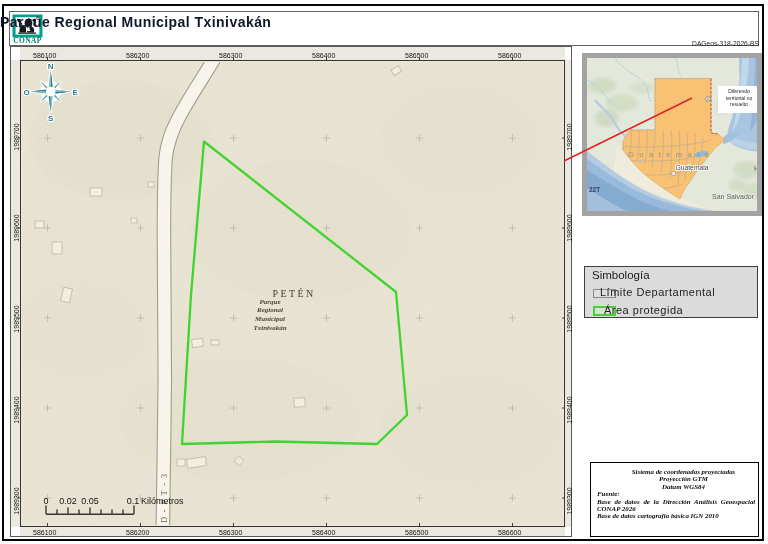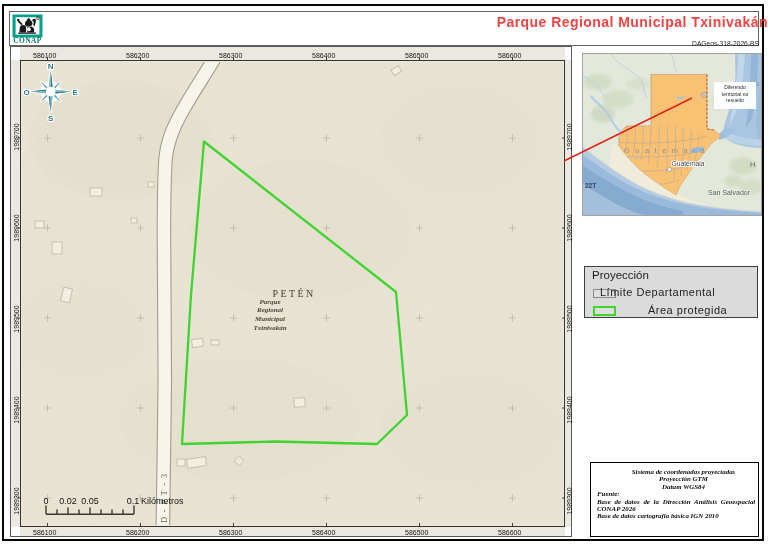--- a/index.html
+++ b/index.html
@@ -27,21 +27,21 @@
     <path d="M5.3,4.8 L7.6,5.2 L7,7.2 L4.9,6.6 Z"></path>
     <path d="M19.8,6.2 Q21.6,4.6 23.4,4.8 Q24.4,6.6 23.6,8.8 Q23,10.8 22.4,12.6 L21.2,11 Q22,8.6 21.4,7.4 Q20.8,6.6 19.8,6.2 Z"></path>
     <path d="M14.8,5.6 L16.8,4 L18.6,5.4 L16.6,6.4 Z"></path>
     <circle cx="16.8" cy="15.2" r="2" fill="#ffffff"></circle>
   </g>
   <circle cx="26" cy="4.2" r="1.6" fill="#ffffff" stroke="#161616" stroke-width="0.55"></circle>
   <text x="26" y="5.4" font-size="2.8" fill="#161616" text-anchor="middle" font-family="Liberation Sans">R</text>
   <text x="15.5" y="28.8" font-size="7.4" font-weight="bold" letter-spacing="0.4" fill="#0b7d68" text-anchor="middle" font-family="Liberation Serif,serif">CONAP</text>
 </svg>
 
-<div class="abs" style="left:0;top:14px;width:768px;text-align:right;font-size:14px;font-weight:600;letter-spacing:0.45px;color:#ef4444;">Parque Regional Municipal Txinivakán</div>
+<div class="abs" style="left:0;top:14px;width:768px;text-align:left;font-size:14px;font-weight:600;letter-spacing:0.45px;color:#0f172a;">Parque Regional Municipal Txinivakán</div>
 
 <div class="abs" style="left:560px;top:39.5px;width:199px;text-align:right;font-size:6.7px;color:#1c1c1c;">DAGeos-318-2026-BS</div>
 
 <div class="abs" style="left:10px;top:46px;width:562px;height:491px;border:1px solid #5a5a5a;background:#eae8e0;"></div>
 
 <div class="abs" style="left:11px;top:47px;width:9px;height:13px;background:#fdfdfd;"></div>
 <div class="abs" style="left:565px;top:47px;width:6px;height:13px;background:#fdfdfd;"></div>
 <div class="abs" style="left:11px;top:527px;width:9px;height:9px;background:#fdfdfd;"></div>
 <div class="abs" style="left:565px;top:527px;width:6px;height:9px;background:#fdfdfd;"></div>
 
@@ -185,21 +185,21 @@
 <div class="glab" style="left:16px;top:228px;transform:translate(-50%,-50%) rotate(-90deg);">1989600</div>
 <div class="glab" style="left:16px;top:319px;transform:translate(-50%,-50%) rotate(-90deg);">1989500</div>
 <div class="glab" style="left:16px;top:410px;transform:translate(-50%,-50%) rotate(-90deg);">1989400</div>
 <div class="glab" style="left:16px;top:501px;transform:translate(-50%,-50%) rotate(-90deg);">1989300</div>
 <div class="glab" style="left:568.5px;top:137px;transform:translate(-50%,-50%) rotate(-90deg);">1989700</div>
 <div class="glab" style="left:568.5px;top:228px;transform:translate(-50%,-50%) rotate(-90deg);">1989600</div>
 <div class="glab" style="left:568.5px;top:319px;transform:translate(-50%,-50%) rotate(-90deg);">1989500</div>
 <div class="glab" style="left:568.5px;top:410px;transform:translate(-50%,-50%) rotate(-90deg);">1989400</div>
 <div class="glab" style="left:568.5px;top:501px;transform:translate(-50%,-50%) rotate(-90deg);">1989300</div>
 
-<div class="abs" style="left:582px;top:53px;width:180px;height:163px;border:1px solid #a3a3a3;overflow:hidden;background:#e3e8da;">
+<div class="abs" style="left:582px;top:53px;width:180px;height:163px;border:5px solid #a3a3a3;overflow:hidden;background:#e3e8da;">
 <svg width="180" height="163" viewBox="0 0 180 163">
   <defs>
     <filter id="soft2" x="-40%" y="-40%" width="180%" height="180%">
           <feGaussianBlur stdDeviation="1.6"></feGaussianBlur>
         </filter>
     <clipPath id="gtclip">
           <path d="M68,20.5 L124,20.5 L124,75 L131,76 L138,82 L128,90 L121,99 L112,110 L104,122 L97,132 L93,141 C86,137 74,129 62,120 C52,112 43,102 36,92 L36,84 C38,79 40,75 43.5,72 L68,72 Z"></path>
         </clipPath>
   </defs>
   <rect width="180" height="163" fill="#e3e8da"></rect>
@@ -296,27 +296,27 @@
     <path d="M552,92 h3 M552,182 h3 M552,272 h3 M552,362 h3 M552,452 h3"></path>
   </g>
 </svg>
 
 <svg class="abs" style="left:560px;top:90px;z-index:5;" width="140" height="75" viewBox="0 0 140 75">
   <line x1="4" y1="71" x2="132" y2="8" stroke="#df2318" stroke-width="1.4"></line>
 </svg>
 
 <div class="abs" style="left:584px;top:266px;width:174px;height:52px;background:#dbdbdb;border:1px solid #3f3f3f;"></div>
 
-<div class="abs" style="left:592px;top:268.5px;font-size:11.5px;color:#1c1c1c;">Proyección</div>
+<div class="abs" style="left:592px;top:268.5px;font-size:11.5px;color:#1c1c1c;">Simbología</div>
 
 <div class="abs" style="left:592.5px;top:288.5px;width:23px;height:9.5px;background:#dedede;border:1px solid #8a8a8a;"></div>
 <div class="abs" style="left:600px;top:286px;font-size:11px;letter-spacing:0.5px;color:#232323;">Límite Departamental</div>
 
 <div class="abs" style="left:592.5px;top:305.5px;width:23px;height:10px;background:#dedede;border:2.2px solid #43d42f;"></div>
-<div class="abs" style="left:648px;top:303.5px;font-size:11px;letter-spacing:0.5px;color:#232323;">Área protegida</div>
+<div class="abs" style="left:604px;top:303.5px;font-size:11px;letter-spacing:0.5px;color:#232323;">Área protegida</div>
 
 <div class="abs" style="left:590px;top:462px;width:169px;height:75px;border:1px solid #000;background:#fff;font-family:'Liberation Serif',serif;font-weight:bold;font-style:italic;font-size:6.9px;line-height:7.4px;color:#0a0a0a;padding:5px 6px 0 6px;">
 
   <div style="text-align:center;margin-left:18px;">Sistema de coordenadas proyectadas</div>
   <div style="text-align:center;margin-left:18px;">Proyección GTM</div>
   <div style="text-align:center;margin-left:18px;">Datum WGS84</div>
   <div>Fuente:</div>
   <div style="white-space:nowrap;word-spacing:2px;">Base de datos de la Dirección Análisis Geoespacial</div>
   <div>CONAP 2026</div>
   <div>Base de datos cartografía básica IGN 2010</div>

